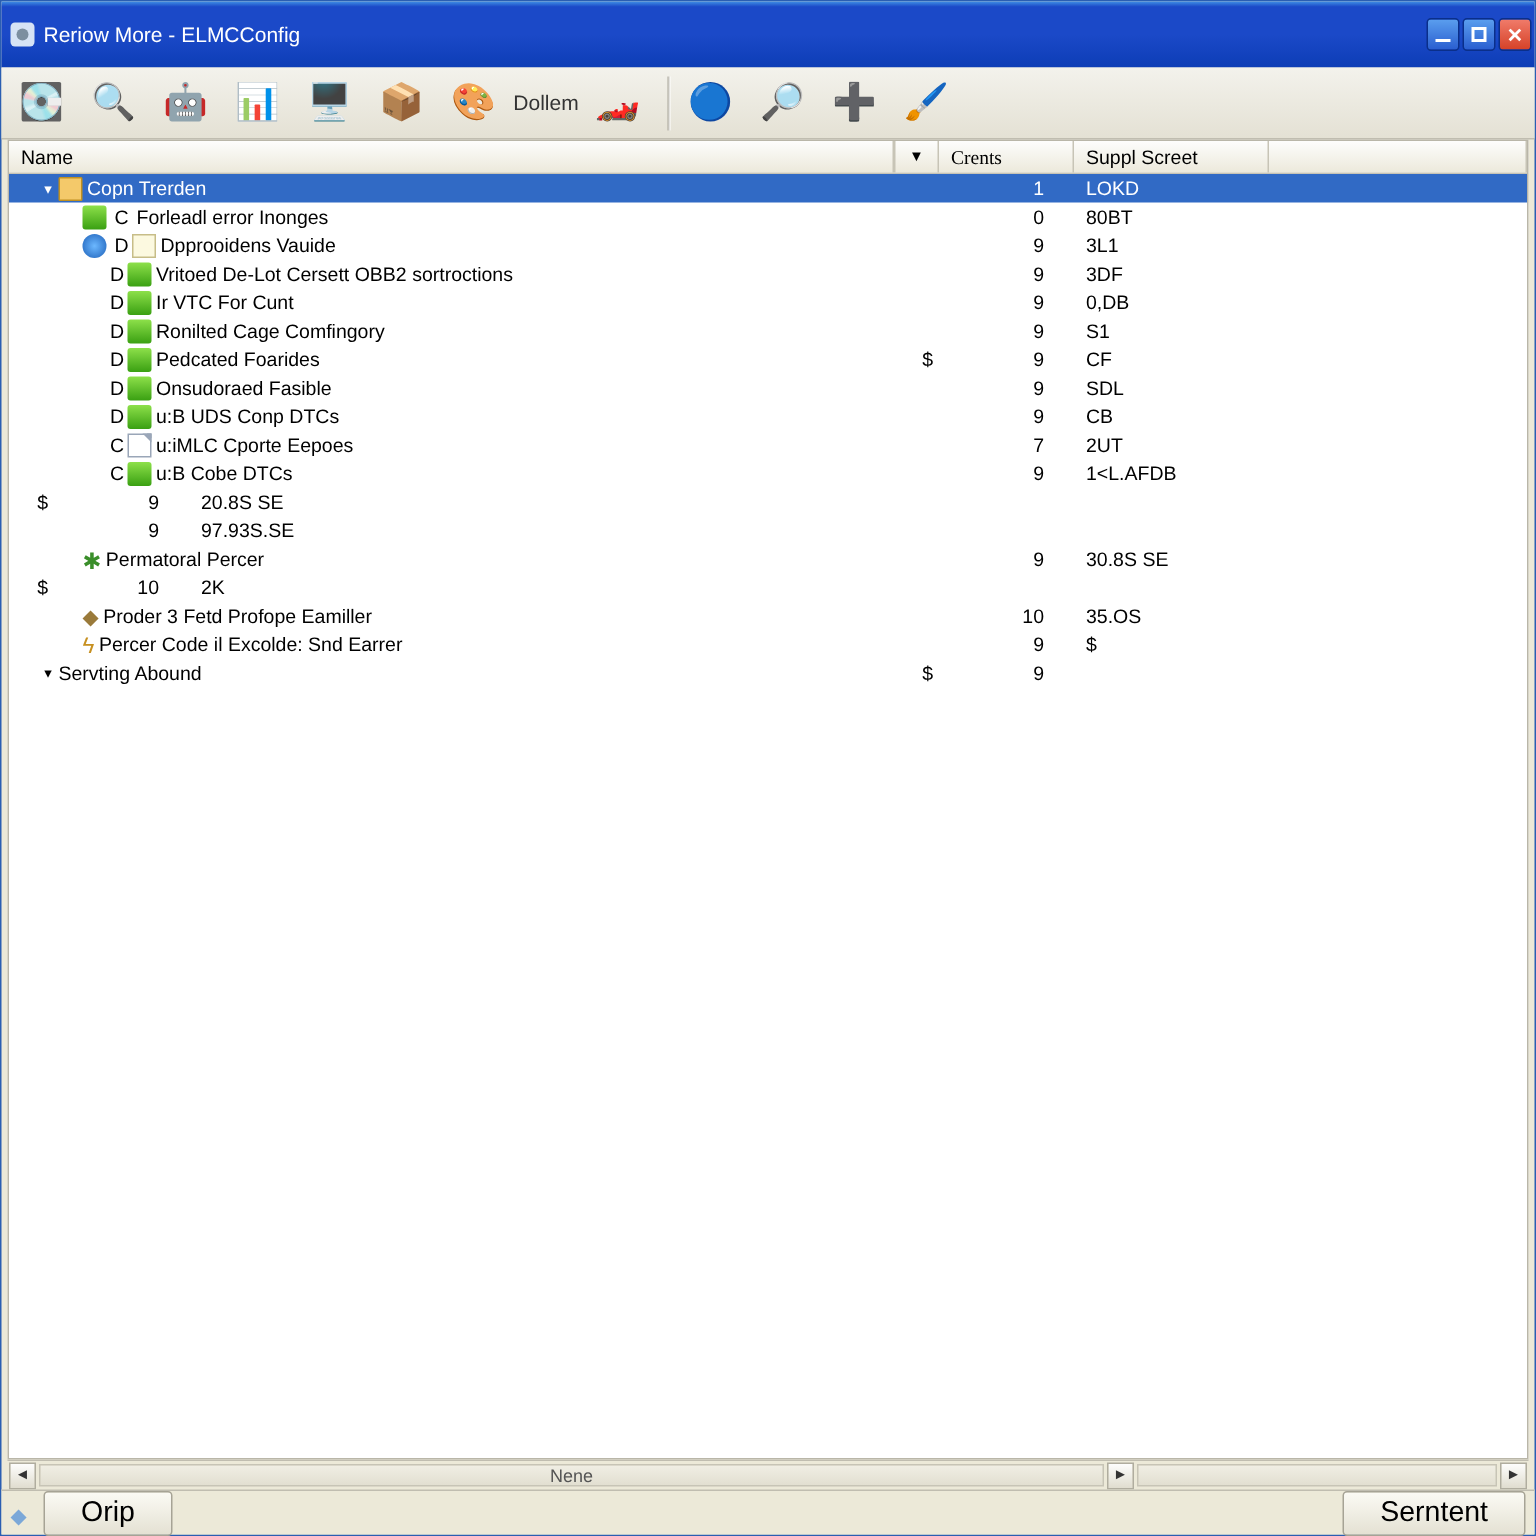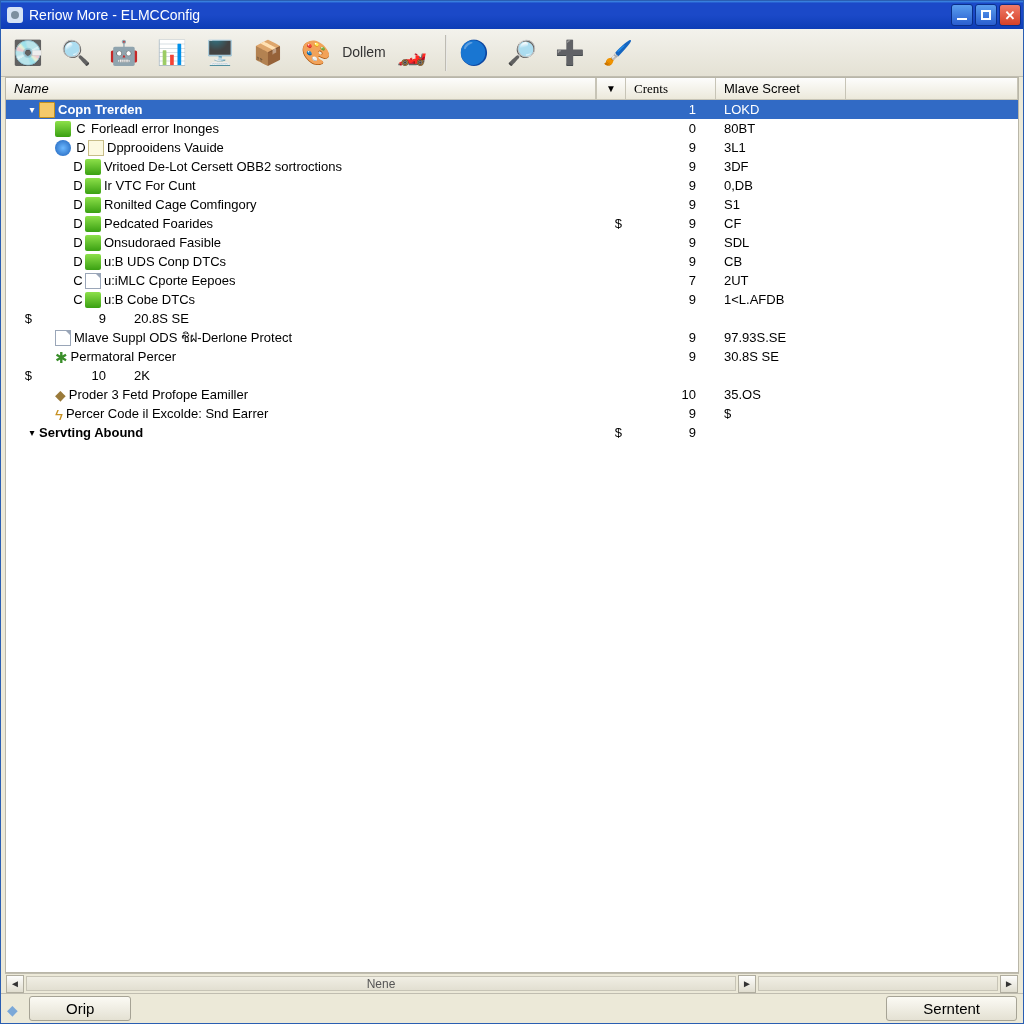--- a/index.html
+++ b/index.html
@@ -1,19 +1,19 @@
 <!DOCTYPE html>
 <html><head>
 <meta charset="utf-8">
 <style>
   *{box-sizing:border-box;margin:0;padding:0;}
   html,body{width:1024px;height:1024px;font-family:Tahoma,Verdana,sans-serif;font-size:13px;background:#ece9d8;overflow:hidden;}
   .window{width:1024px;height:1024px;display:flex;flex-direction:column;background:#ece9d8;border:1px solid #2a5eb2;}
   
-  .titlebar{height:28px;background:linear-gradient(to bottom,#3f8ee4 0%,#1b49c8 8%,#1b49c8 50%,#0d3db6 100%);display:flex;align-items:center;color:#fff;font-size:14px;position:relative;}
+  .titlebar{height:44px;background:linear-gradient(to bottom,#3f8ee4 0%,#1b49c8 8%,#1b49c8 50%,#0d3db6 100%);display:flex;align-items:center;color:#fff;font-size:14px;position:relative;}
   .titlebar .app-icon{width:16px;height:16px;margin:0 6px;background:#d6e3f5;border-radius:3px;display:inline-block;position:relative;}
   .titlebar .app-icon::after{content:"";position:absolute;left:4px;top:4px;width:8px;height:8px;background:#7c8fa0;border-radius:50%;}
   .titlebar .title{flex:0 0 auto;}
   .titlebar .spacer{flex:1;}
   .win-btn{width:22px;height:22px;margin-right:2px;border:1px solid #0a2f8a;border-radius:3px;display:flex;align-items:center;justify-content:center;background:linear-gradient(#5a9eee,#2a5ed0);}
   .win-btn.close{background:linear-gradient(#f07b6a,#d64228);}
   .win-btn.close b{color:#fff;font-size:13px;line-height:1;}
   .win-btn.min div{width:10px;height:2px;background:#fff;margin-top:8px;}
   .win-btn.max div{width:10px;height:10px;border:2px solid #fff;}
   
@@ -21,29 +21,29 @@
   .menubar .menu{padding:5px 14px;cursor:default;}
   
   .toolbar{height:48px;background:linear-gradient(#f3f2ec,#e4e1d4);display:flex;align-items:center;padding:0 6px;border-bottom:1px solid #c0bdb0;position:relative;}
   .tbtn{width:42px;height:40px;display:flex;align-items:center;justify-content:center;margin-right:6px;border:1px solid transparent;border-radius:3px;}
   .tsep{width:2px;height:36px;background:linear-gradient(to right,#a8a599,#fff);margin:0 6px;}
   .icon{font-size:24px;line-height:1;}
   
   .tablewrap{flex:1;display:flex;flex-direction:column;background:#fff;margin:0 4px;border:1px solid #b9b6a8;overflow:hidden;}
   .cols{height:22px;background:linear-gradient(#fdfdfc,#ece9db);display:flex;border-bottom:1px solid #c7c4b6;}
   .col{padding:3px 8px;border-right:1px solid #c7c4b6;font-size:13px;display:flex;align-items:center;}
-  .col.name{flex:0 0 590px;font-style:italic;}
+  .col.name{flex:0 0 590px;}
   .col.dd{flex:0 0 30px;justify-content:center;border-left:1px solid #c7c4b6;}
   .col.crents{flex:0 0 90px;font-family:Liberation Serif, serif;}
   .col.syde{flex:0 0 130px;}
   .col.rest{flex:1;}
   .rows{flex:1;overflow:auto;background:#fff;}
   .row{height:19px;display:flex;align-items:center;font-size:13px;white-space:nowrap;}
   .row.selected{background:#316ac5;color:#fff;}
-  .row.bold .nm{font-weight:bold;}
+  .row.bold .nm{font-weight:normal;}
   .cell{height:19px;display:flex;align-items:center;}
   .c-name{flex:0 0 590px;padding-left:4px;}
   .c-dd{flex:0 0 30px;justify-content:flex-end;padding-right:4px;}
   .c-crents{flex:0 0 90px;justify-content:flex-end;padding-right:20px;}
   .c-syde{flex:0 0 130px;padding-left:8px;}
   .tw{display:inline-block;width:12px;text-align:center;margin-right:1px;font-size:10px;}
   .ic{display:inline-block;width:16px;height:16px;margin-right:3px;vertical-align:middle;}
   .ic.folder{background:#f4c96a;border:1px solid #c09020;border-radius:1px;}
   .ic.page{background:#fff;border:1px solid #9aa6b8;position:relative;}
   .ic.page::after{content:"";position:absolute;right:-1px;top:-1px;border:3px solid transparent;border-top-color:#9aa6b8;border-right-color:#9aa6b8;}
@@ -56,21 +56,21 @@
   .ic.red{color:#cc3030;font-size:14px;width:auto;}
   .letter{display:inline-block;width:14px;text-align:center;font-size:13px;}
   
   .hscroll{height:20px;background:#ece9d8;display:flex;align-items:center;border-top:1px solid #c0bdb0;}
   .sbtn{width:18px;height:18px;margin:0 1px;background:linear-gradient(#fdfdfc,#e0ddcf);border:1px solid #b0ad9f;display:flex;align-items:center;justify-content:center;font-size:10px;color:#333;}
   .strack{flex:1;height:15px;background:linear-gradient(#f0eee4,#e2dfd1);border:1px solid #c7c4b6;position:relative;display:flex;align-items:center;justify-content:center;font-size:12px;color:#555;overflow:hidden;margin:0 1px;}
   .strack.short{flex:0 0 240px;}
   
   .statusbar{height:30px;background:#ece9d8;display:flex;align-items:center;padding:2px 6px;border-top:1px solid #c0bdb0;}
   .statusbar .gem{width:14px;height:14px;margin-right:8px;color:#7ba8d8;font-size:14px;}
-  .statusbar .pillbtn{padding:3px 36px;border:1px solid #a6a395;background:linear-gradient(#fbfaf4,#e4e1d3);border-radius:3px;font-size:15px;}
+  .statusbar .pillbtn{padding:3px 24px;border:1px solid #a6a395;background:linear-gradient(#fbfaf4,#e4e1d3);border-radius:3px;font-size:19px;}
   .statusbar .flex{flex:1;}
   .chev{font-size:10px;}
 </style>
 </head>
 <body>
 
 <div class="window">
 
   <div class="titlebar">
     <span class="app-icon"></span>
@@ -135,21 +135,21 @@
       </span>
   </div>
 
   <div class="tablewrap">
     <div class="cols">
       <div class="col name">Name</div>
       <div class="col dd">
           <span class="chev">▼</span>
         </div>
       <div class="col crents">Crents</div>
-      <div class="col syde">Mlave Screet</div>
+      <div class="col syde">Suppl Screet</div>
       <div class="col rest"></div>
     </div>
     <div class="rows" id="rows">
         <div class="row selected bold">
           <div class="cell c-name">
             <span style="display: inline-block; width: 16px;"></span>
             <span class="tw">▾</span>
             <span class="ic folder"></span>
             <span class="nm">Copn Trerden</span>
           </div>
@@ -278,26 +278,20 @@
           <div class="cell c-dd"></div>
           <div class="cell c-crents">9</div>
           <div class="cell c-syde">1&lt;L.AFDB</div>
         </div>
         <div class="row">
           <div class="cell c-dd">$</div>
           <div class="cell c-crents">9</div>
           <div class="cell c-syde">20.8S SE</div>
         </div>
         <div class="row">
-          <div class="cell c-name">
-            <span style="display: inline-block; width: 32px;"></span>
-            <span class="tw"></span>
-            <span class="ic page"></span>
-            <span class="nm">Mlave Suppl ODS ชิฝ-Derlone Protect</span>
-          </div>
           <div class="cell c-dd"></div>
           <div class="cell c-crents">9</div>
           <div class="cell c-syde">97.93S.SE</div>
         </div>
         <div class="row">
           <div class="cell c-name">
             <span style="display: inline-block; width: 32px;"></span>
             <span class="tw"></span>
             <span class="ic star">✱</span>
             <span class="nm">Permatoral Percer</span>

